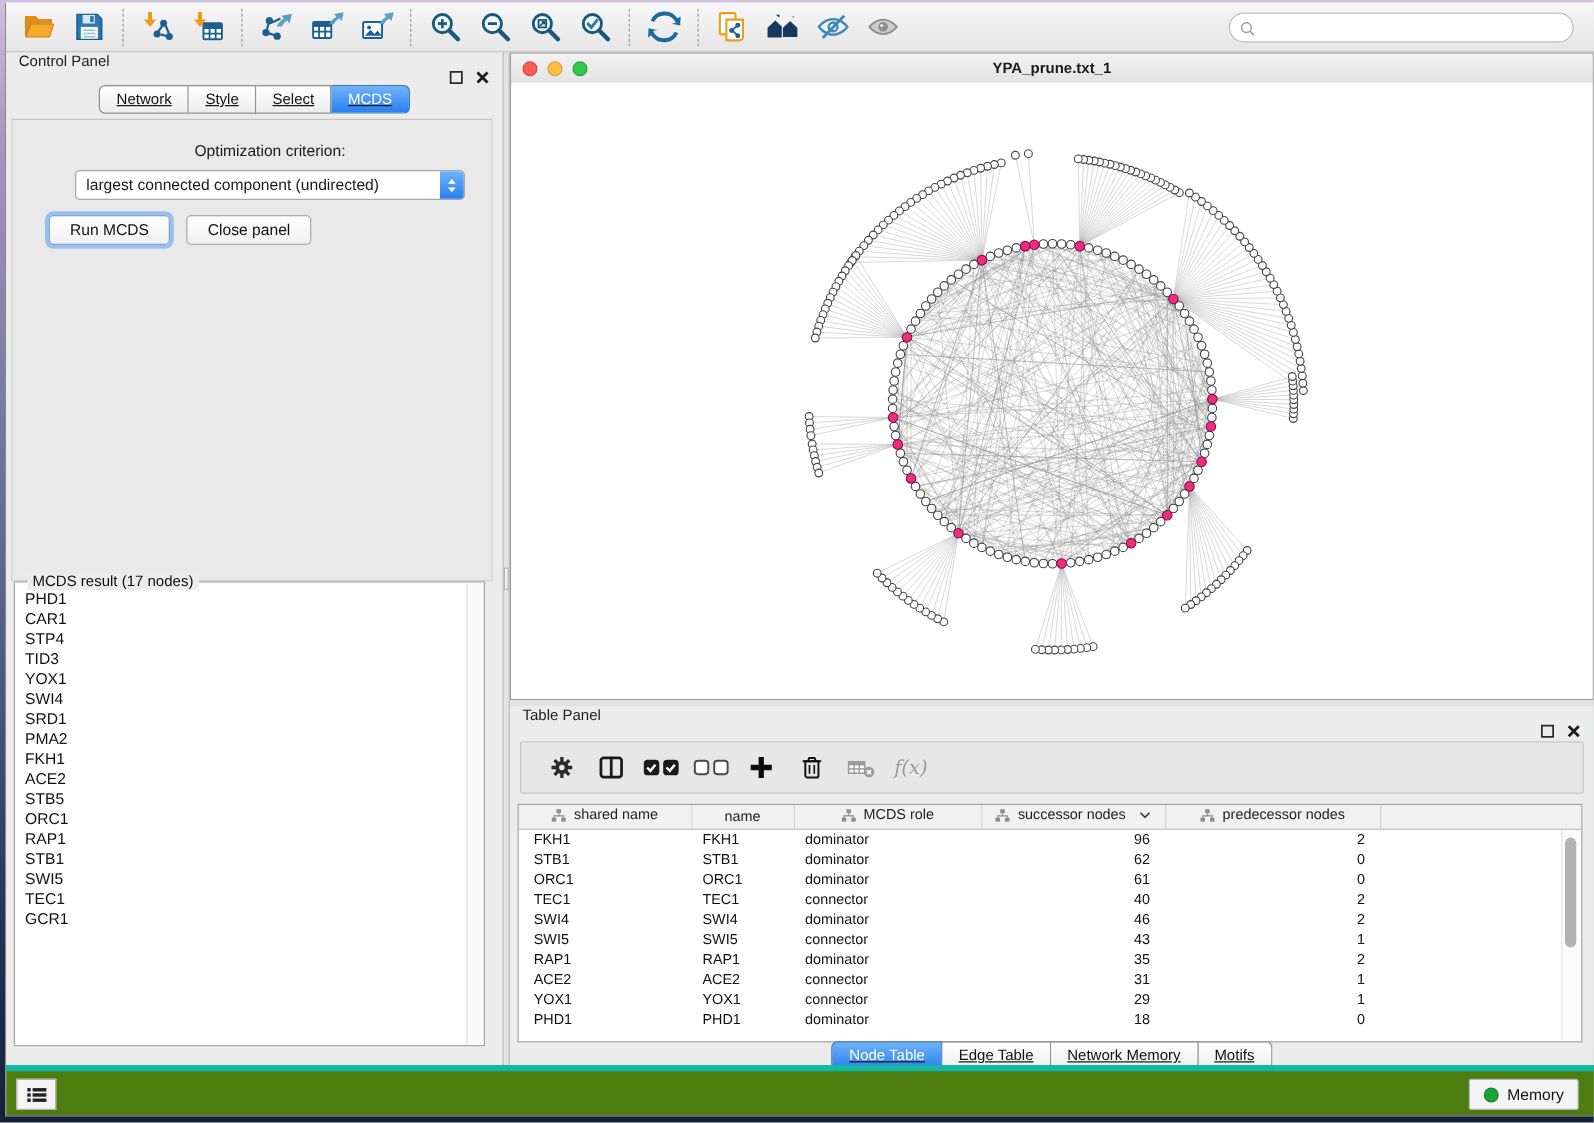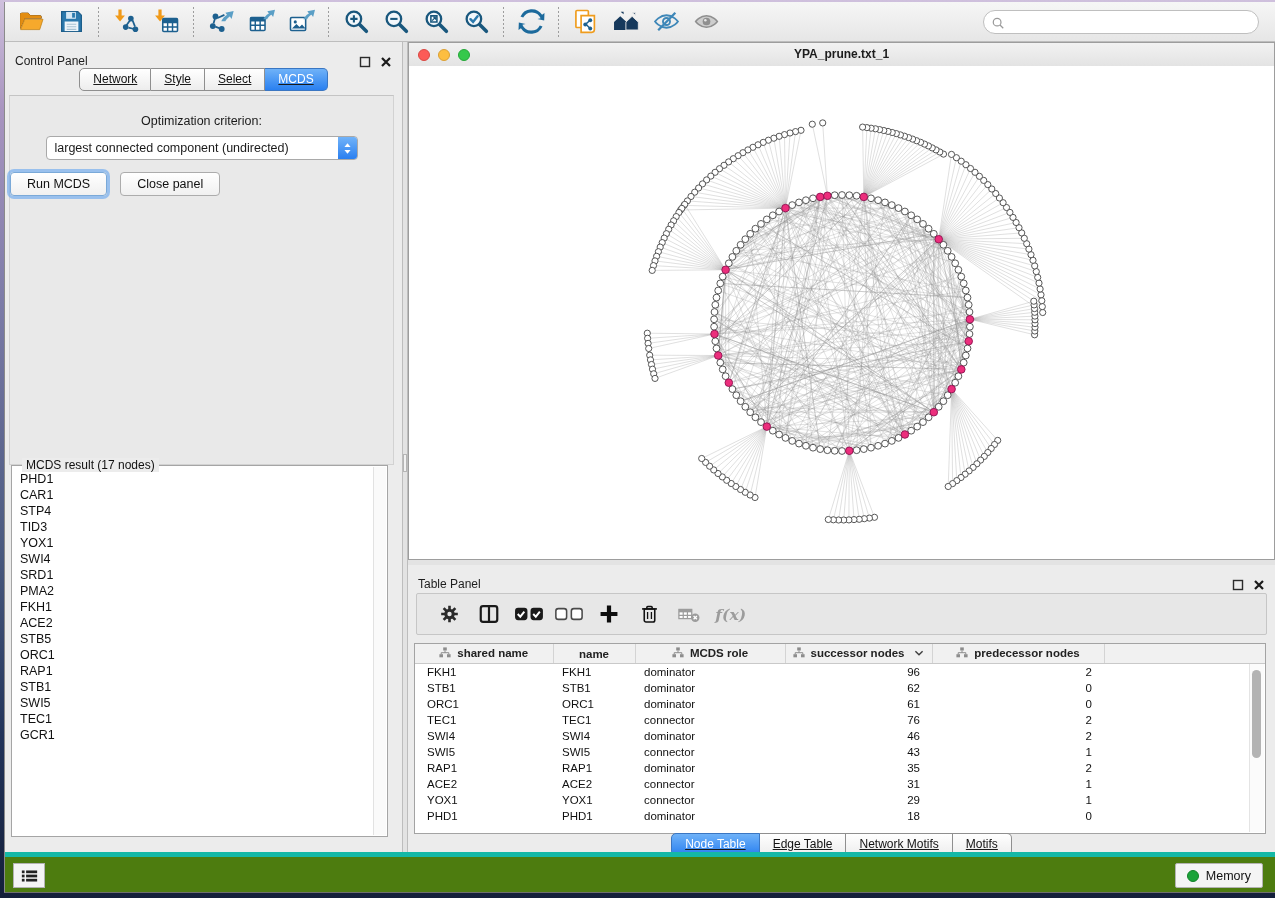--- a/index.html
+++ b/index.html
@@ -14,32 +14,32 @@
   .tb-group{display:flex;align-items:center;}
   .tb-sep{width:1px;height:30px;margin:0 7px;background-image:linear-gradient(#9d9d9d 55%,transparent 0);background-size:1px 4px;}
   .tb-btn{width:40px;height:34px;display:flex;align-items:center;justify-content:center;background:none;border:none;padding:0;}
   .tb-btn svg{width:27px;height:27px;}
   #search-wrap{margin-left:auto;margin-right:10px;position:relative;}
   #search-wrap svg{position:absolute;left:8px;top:6px;width:14px;height:14px;}
   #search-input{width:276px;height:24px;box-sizing:border-box;border:1px solid #bfbfbf;border-radius:13px;
     background:#fff;padding:0 10px 0 26px;font-size:12px;outline:none;}
   
   #control-panel{position:absolute;left:0;top:40px;width:397px;bottom:35px;background:#ececec;}
-  .panel-header{height:26px;display:flex;align-items:flex-end;padding:0 10px;}
+  .panel-header{height:26px;display:flex;align-items:flex-start;padding:0 10px;flex-direction:column;}
   .panel-header .ph-title{font-size:12px;color:#1d1d1d;}
   .ph-icons{margin-left:auto;display:flex;gap:9px;}
   .ph-icons span{display:inline-flex;width:12px;height:12px;}
   .tabbar{display:flex;justify-content:center;text-decoration:underline;}
   .tab{background:linear-gradient(#ffffff,#ededed);border:1px solid #8f8f8f;border-left:none;
     padding:3px 13px 4px;font-size:12px;color:#111;cursor:default;}
   .tab:first-child{border-left:1px solid #8f8f8f;border-radius:5px 0 0 5px;}
   .tab:last-child{border-radius:0 5px 5px 0;}
   .tab.active{background:linear-gradient(#6fb2f8,#2a80f0);color:#fff;border-color:#3a76c2;}
   #cp-content{position:absolute;left:4px;right:8px;top:53px;height:368px;
-    background:#e9e9e9;border:1px solid #d2d2d2;border-top:1px solid #c4c4c4;}
+    background:#e9e9e9;border:1px solid #d2d2d2;border-top:1px solid #c4c4c4;padding-left:29px;}
   #opt-label{text-align:center;margin-top:18px;font-size:12.5px;}
   .select{position:relative;margin:8px auto 0;width:312px;height:24px;background:#fff;
     border:1px solid #a9a9a9;border-radius:4px;box-sizing:border-box;display:flex;align-items:center;}
   .select .sel-text{flex:1;padding:0 8px;font-size:12.5px;white-space:nowrap;}
   .select .stepper{width:19px;height:22px;border-radius:0 3px 3px 0;
     background:linear-gradient(#71b3f9,#2a7ff0);display:flex;align-items:center;justify-content:center;}
   .btn-row{display:flex;gap:13px;margin-top:12px;}
   .btn{background:linear-gradient(#ffffff,#f0f0f0);border:1px solid #acacac;border-radius:4px;
     padding:4px 16px;font-size:12.5px;color:#111;}
   .btn.focused{box-shadow:0 0 0 3px rgba(110,170,240,.65);border-color:#7aa9d8;}
@@ -65,21 +65,21 @@
   
   #table-panel{position:absolute;left:403px;right:0;top:563px;bottom:35px;background:#ececec;}
   #tp-toolbar{position:absolute;left:8px;right:8px;top:28px;height:42px;background:#e7e7e7;
     border:1px solid #c6c6c6;border-radius:2px;display:flex;align-items:center;padding-left:14px;box-sizing:border-box;gap:4px;}
   .tp-btn{height:34px;min-width:36px;display:flex;align-items:center;justify-content:center;background:none;border:none;padding:0 2px;}
   .tp-btn svg{height:22px;}
   #node-table{position:absolute;left:6px;right:9px;top:78px;bottom:23px;background:#fff;border:1px solid #a3a3a3;overflow:hidden;}
   table{border-collapse:collapse;width:100%;table-layout:fixed;}
   th{height:19px;background:#f1f1f1;border-right:1px solid #d4d4d4;border-bottom:1px solid #c9c9c9;
     font-weight:normal;font-size:11.5px;color:#222;text-align:center;padding:0;white-space:nowrap;overflow:hidden;}
-  th .th-inner{display:inline-flex;align-items:center;gap:6px;font-weight:bold;}
+  th .th-inner{display:inline-flex;align-items:center;gap:6px;}
   th svg.tree{width:12px;height:11px;}
   th svg.chev{width:10px;height:8px;margin-left:4px;}
   td{height:16px;font-size:11.5px;color:#111;padding:0 12px 0 9px;white-space:nowrap;overflow:hidden;}
   td.num{text-align:right;}
   td.first{padding-left:12px;}
   #tbl-scroll{position:absolute;top:20px;right:1px;bottom:1px;width:14px;background:#fbfbfb;border-left:1px solid #e4e4e4;}
   #tbl-thumb{position:absolute;top:6px;left:2px;width:9px;height:88px;border-radius:5px;background:#b3b3b3;}
   #tp-tabs{position:absolute;left:0;right:0;bottom:1px;display:flex;justify-content:center;}
   
   #status-bar{position:absolute;left:0;right:0;bottom:0;height:35px;background:#4d7c0f;border-top:5px solid #14b8a6;}
@@ -1271,21 +1271,21 @@
             <svg viewBox="0 0 26 24" width="24" height="22">
               <rect x="2" y="7" width="14" height="10" fill="#fff" stroke="#9c9c9c" stroke-width="1.4"></rect>
               <rect x="2" y="7" width="14" height="3.2" fill="#9c9c9c"></rect>
               <path d="M2 13.4h14M6.7 7v10M11.3 7v10" stroke="#9c9c9c" stroke-width="1.3"></path>
               <circle cx="19.8" cy="16" r="4.6" fill="#9c9c9c"></circle>
               <path d="M18 14.2l3.6 3.6M21.6 14.2L18 17.8" stroke="#fff" stroke-width="1.5"></path>
             </svg>
           </span>
         </button>
         <button class="tp-btn">
-          <span style="display: inline-flex; font-weight: bold;">
+          <span style="display: inline-flex;">
             <svg viewBox="0 0 36 24" width="34" height="22">
               <text x="2" y="18" font-family="DejaVu Serif, serif" font-style="italic" font-size="17" fill="#9c9c9c">f(x)</text>
             </svg>
           </span>
         </button>
       </div>
     <div id="node-table">
       <table>
         <colgroup id="tbl-colgroup">
             <col style="width: 138px;">
@@ -1372,21 +1372,21 @@
               <td class="">ORC1</td>
               <td class="">dominator</td>
               <td class="num">61</td>
               <td class="num">0</td>
               <td></td>
             </tr>
             <tr>
               <td class=" first">TEC1</td>
               <td class="">TEC1</td>
               <td class="">connector</td>
-              <td class="num">76</td>
+              <td class="num">40</td>
               <td class="num">2</td>
               <td></td>
             </tr>
             <tr>
               <td class=" first">SWI4</td>
               <td class="">SWI4</td>
               <td class="">dominator</td>
               <td class="num">46</td>
               <td class="num">2</td>
               <td></td>
@@ -1433,21 +1433,21 @@
             </tr>
           </tbody>
       </table>
       <div id="tbl-scroll">
           <div id="tbl-thumb"></div>
         </div>
     </div>
     <div id="tp-tabs" class="tabbar">
         <div class="tab active">Node Table</div>
         <div class="tab">Edge Table</div>
-        <div class="tab">Network Motifs</div>
+        <div class="tab">Network Memory</div>
         <div class="tab">Motifs</div>
       </div>
   </div>
 
   <div id="status-bar">
     <div id="grid-btn">
       <svg viewBox="0 0 20 16" width="17" height="14">
           <g fill="#222">
             <rect x="1" y="1.5" width="3.2" height="3.2"></rect>
             <rect x="6" y="1.5" width="13" height="3.2"></rect>

